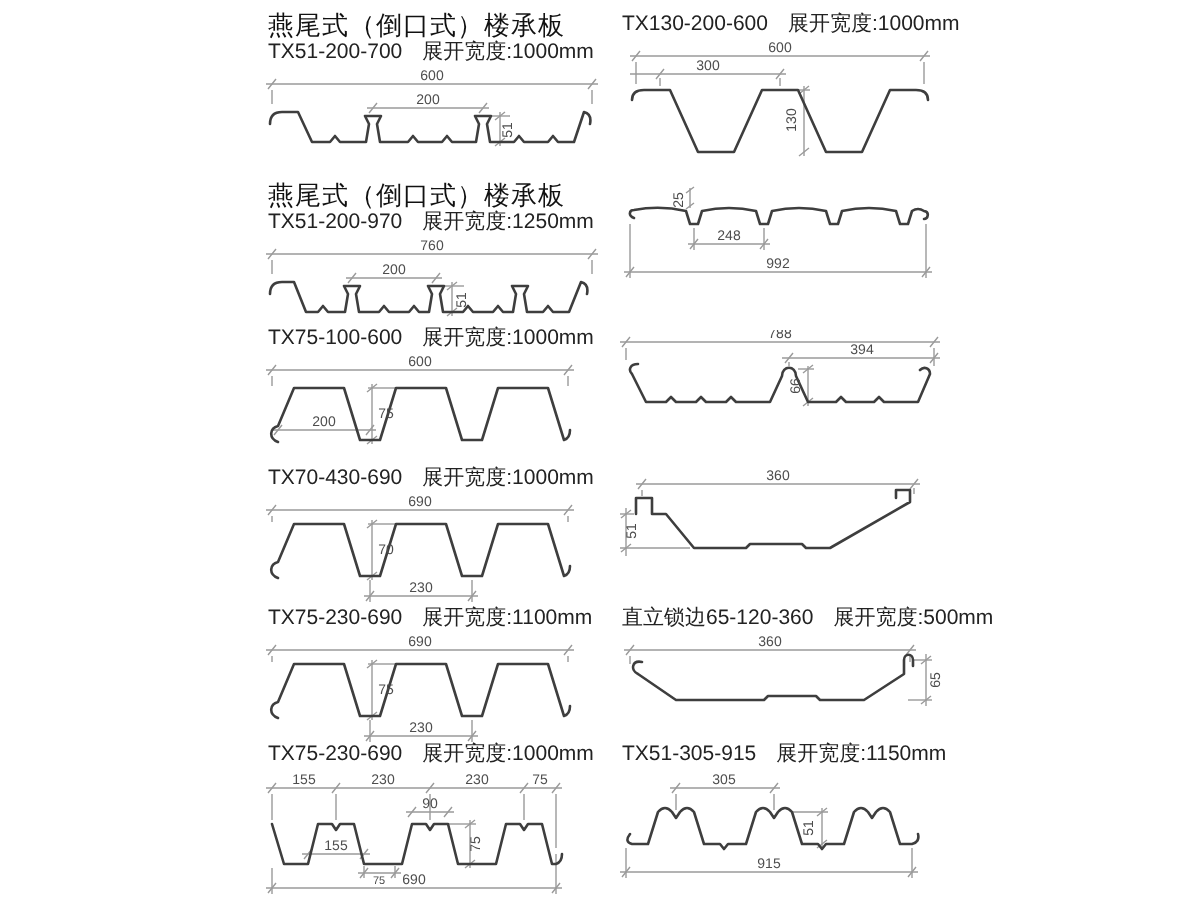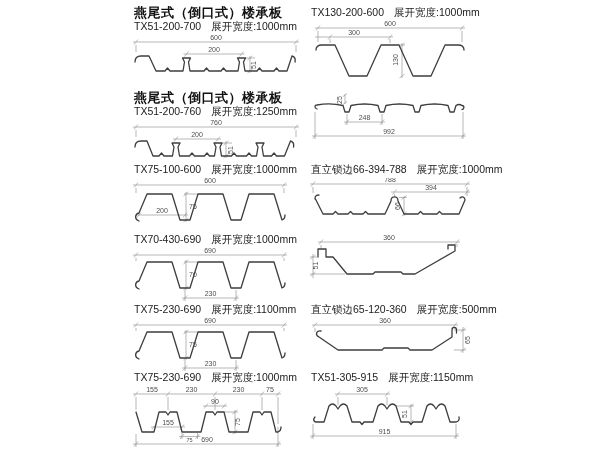--- a/index.html
+++ b/index.html
@@ -1,19 +1,19 @@
 <!DOCTYPE html>
 <html style="--background: #ffffff; --profile-line: #3e3e3e; --dim-line: #9a9a9a; --dim-text: #4d4d4d; --title-text: #111111; --spec-text: #222222;"><head>
 <meta charset="utf-8">
 <style>
   html,body{margin:0;padding:0}
   body{width:600px;height:450px;background:var(--background,#fff);position:relative;
        font-family:"Liberation Sans",sans-serif;overflow:hidden}
   .panel{position:absolute}
-  .ptitle{font-weight:bold;font-size:13px;color:var(--title-text,#111);line-height:15px;margin:0 0 0 6px;letter-spacing:.5px}
+  .ptitle{font-weight:normal;font-size:13px;color:var(--title-text,#111);line-height:15px;margin:0 0 0 6px;letter-spacing:.5px}
   .pspec{font-size:10.5px;color:var(--spec-text,#222);line-height:13px;margin:0 0 0 6px;white-space:nowrap}
   .wlab{margin-left:10px}
   svg{display:block;margin-top:2px}
   .p{fill:none;stroke:var(--profile-line,#3e3e3e);stroke-width:1.3;stroke-linejoin:round;stroke-linecap:round}
   .d{stroke:var(--dim-line,#9a9a9a);stroke-width:.7;fill:none}
   .dt{font-size:7px;fill:var(--dim-text,#4d4d4d);text-anchor:middle}
   .dts{font-size:5.5px}
 </style>
 </head>
 <body>
@@ -35,21 +35,21 @@
     </g>
     <path class="p" d="M7,27 Q7,21 13,21 L21,21 L28,36 h9 l2.5,-3 l2.5,3 h13 l1.5,-9 l-2,-4 h8 l-2,4 l1.5,9 h14 l2.5,-3 l2.5,3 h12 l2.5,-3 l2.5,3 h12 l1.5,-9 l-2,-4 h8 l-2,4 l1.5,9 h12 l2.5,-3 l2.5,3 h12 l2.5,-3 l2.5,3 h8 l5,-15 q4,1 3,6"></path>
     <text class="dt" x="88" y="5">600</text>
     <text class="dt" x="86" y="17">200</text>
     <text class="dt" transform="translate(128 30) rotate(-90)">51</text>
   </svg>
 </div>
 
 <div class="panel" style="left:128px;top:90px">
   <div class="ptitle">燕尾式（倒口式）楼承板</div>
-  <div class="pspec"><span>TX51-200-760</span><span class="wlab">展开宽度:1250mm</span></div>
+  <div class="pspec"><span>TX51-200-970</span><span class="wlab">展开宽度:1250mm</span></div>
   <svg width="178" height="44" viewBox="0 0 178 44">
     <g class="d">
       <line x1="5" y1="7" x2="171" y2="7"></line>
         <path d="M6,9.5 10,4.5 M166,9.5 170,4.5"></path>
       <line x1="8" y1="10" x2="8" y2="17"></line>
         <line x1="168" y1="10" x2="168" y2="17"></line>
       <line x1="45" y1="19" x2="93" y2="19"></line>
         <path d="M46,21.5 50,16.5 M88,21.5 92,16.5"></path>
       <line x1="94" y1="23" x2="104" y2="23"></line>
         <line x1="98" y1="21" x2="98" y2="38"></line>
@@ -207,21 +207,20 @@
         <path d="M8,46.5 12,41.5 M156,46.5 160,41.5"></path>
     </g>
     <path class="p" d="M12,17 C9,16 9.5,13 12,13 Q25,10.5 38,13.5 l2,6.5 h4 l2,-6.5 Q59.5,10.5 73,13.5 l2,6.5 h4 l2,-6.5 Q94.5,10.5 108,13.5 l2,6.5 h4 l2,-6.5 Q129.5,10.5 143,13.5 l2,6.5 h4 l2,-6.5 Q154,11.5 157,13.5 c3,.5 2,4 0,4"></path>
     <text class="dt" transform="translate(36.5 8) rotate(-90)">25</text>
     <text class="dt" x="59.5" y="28">248</text>
     <text class="dt" x="84" y="42">992</text>
   </svg>
 </div>
 
 <div class="panel" style="left:305px;top:163px">
-  <div class="pspec"><span>直立锁边66-394-788</span><span class="wlab">展开宽度:1000mm</span></div>
   <svg width="175" height="50" viewBox="0 0 175 50">
     <g class="d">
       <line x1="5" y1="6" x2="165" y2="6"></line>
         <path d="M6,8.5 10,3.5 M160,8.5 164,3.5"></path>
       <line x1="8" y1="9" x2="8" y2="15"></line>
         <line x1="162" y1="9" x2="162" y2="18"></line>
       <line x1="86" y1="14" x2="165" y2="14"></line>
         <path d="M87.5,16.5 91.5,11.5 M160,16.5 164,11.5"></path>
         <line x1="89.5" y1="16" x2="89.5" y2="18"></line>
       <line x1="94" y1="19.5" x2="102" y2="19.5"></line>

